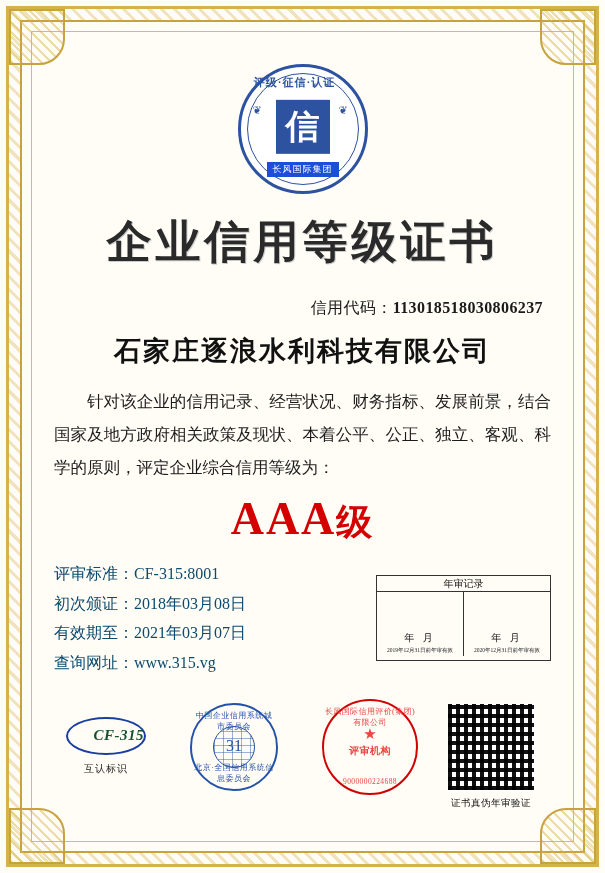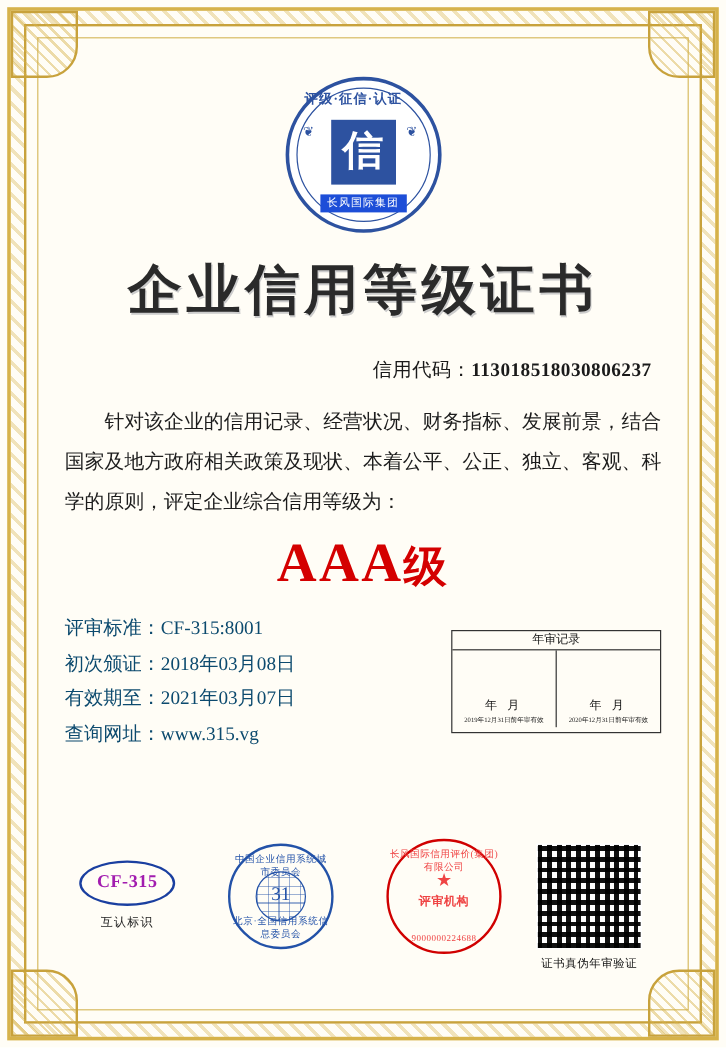--- a/index.html
+++ b/index.html
@@ -266,27 +266,28 @@
     position: absolute;
   }
 
   
   .stamp-cf { left: 26px; top: 22px; text-align: center; }
   .cf-oval {
     width: 76px;
     height: 34px;
     border: 2px solid #1a3fa0;
     border-radius: 50%;
-    color: #a21caf;
+    color: #14532d;
     font-size: 15px;
     font-weight: bold;
     line-height: 32px;
-    text-align: center;
+    text-align: right;
     letter-spacing: 0.5px;
     font-family: "Liberation Serif", serif;
+    font-style: italic;
   }
   .cf-caption {
     font-size: 10px;
     color: #222;
     margin-top: 7px;
     letter-spacing: 1px;
   }
 
   
   .stamp-blue { left: 150px; top: 8px; }
@@ -413,20 +414,21 @@
         <div class="emblem-bottom-band">长风国际集团</div>
       </div>
     </div>
 
     <div class="main-title">企业信用等级证书</div>
 
     <div class="credit-code">
       <span>信用代码：</span><span class="code-val">113018518030806237</span>
     </div>
 
+    <div class="company-name">石家庄逐浪水利科技有限公司</div>
 
     <div class="body-text">针对该企业的信用记录、经营状况、财务指标、发展前景，结合国家及地方政府相关政策及现状、本着公平、公正、独立、客观、科学的原则，评定企业综合信用等级为：</div>
 
     <div class="grade">
       <span>AAA</span><span class="grade-suffix">级</span>
     </div>
 
     <div class="details-row">
       <div class="details-left">
         <div>评审标准：CF-315:8001</div>

